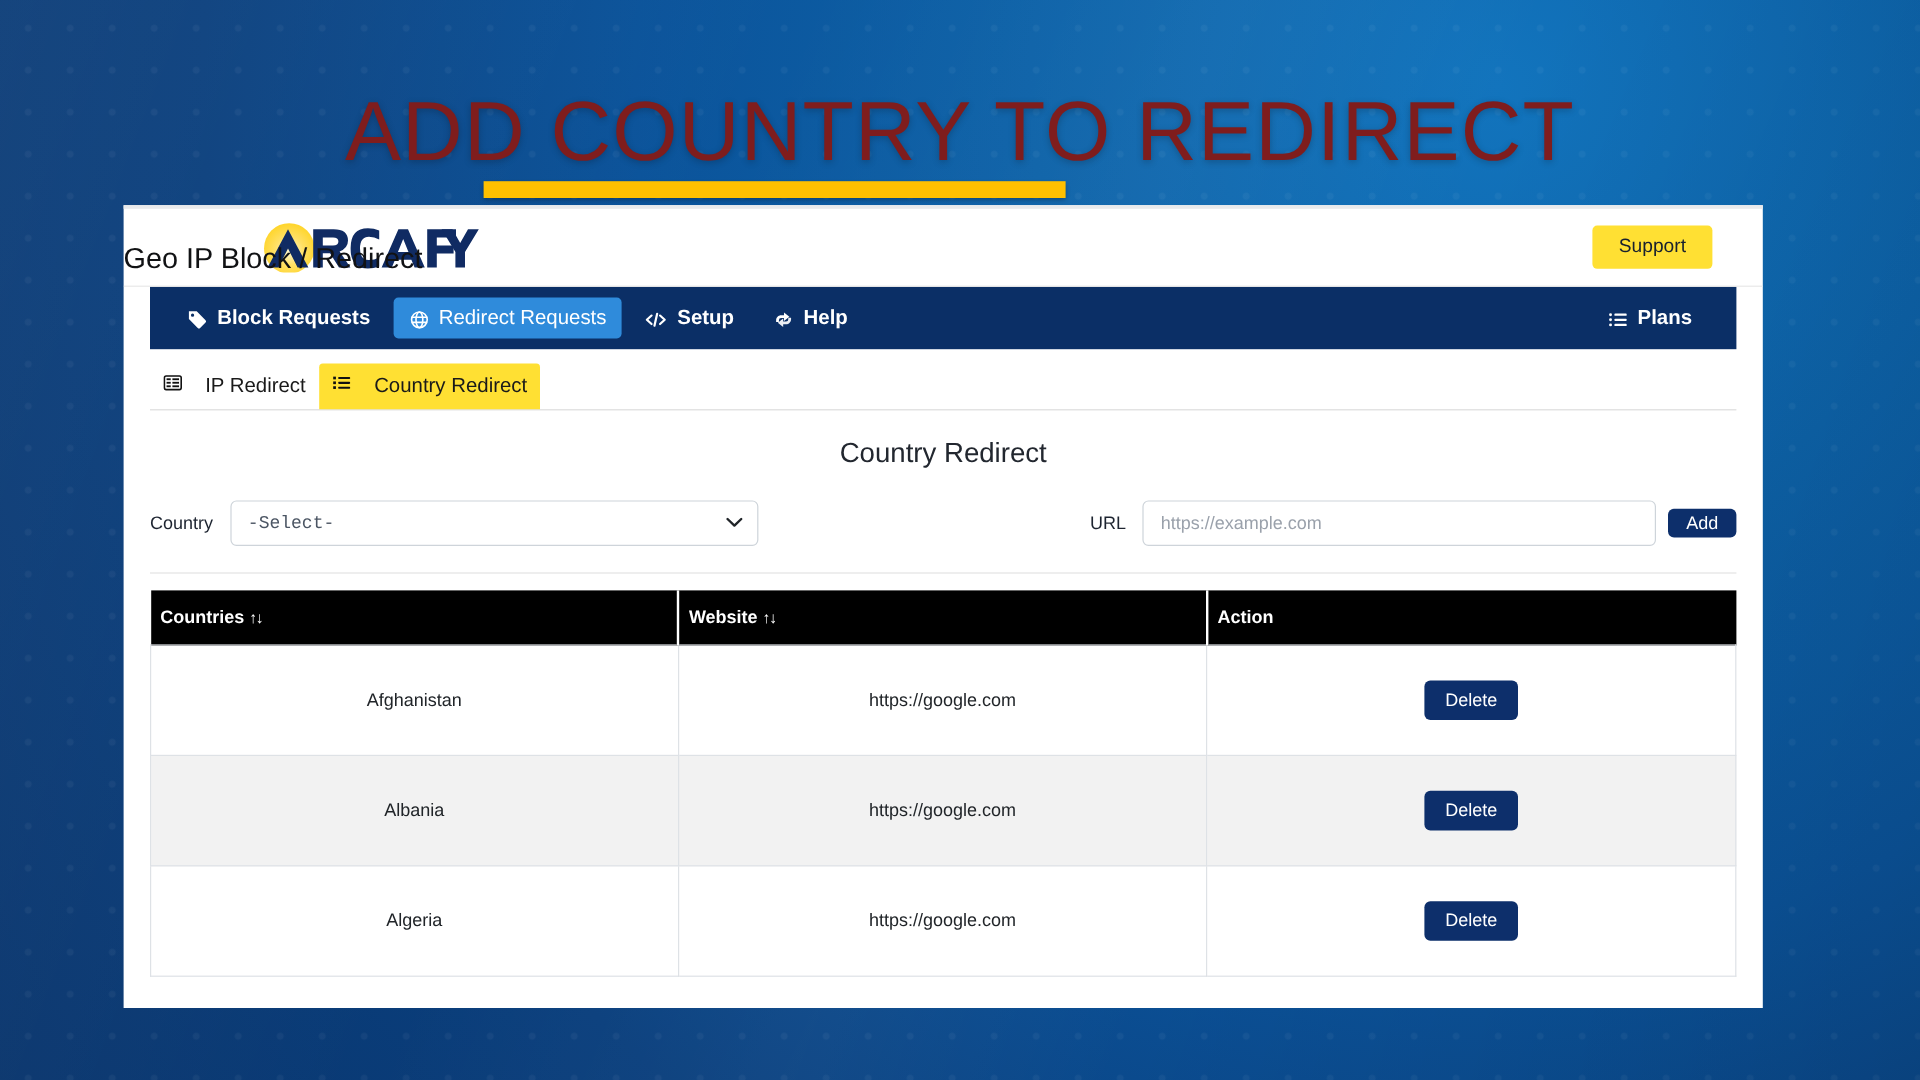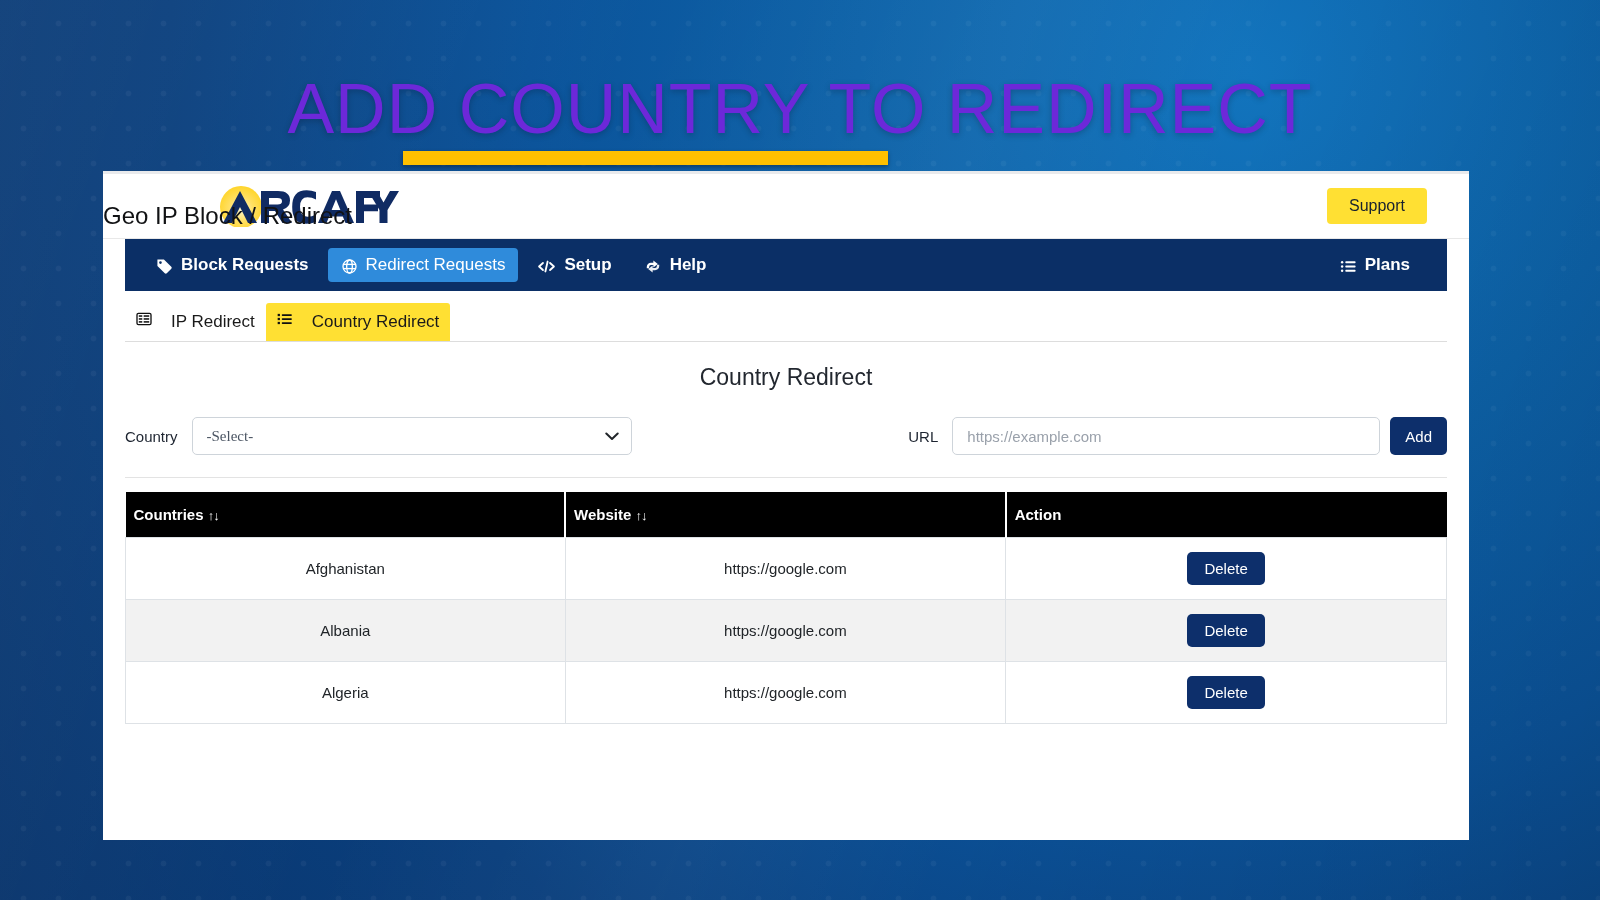--- a/index.html
+++ b/index.html
@@ -23,21 +23,21 @@
   }
   #slide-bg-sheen{
     position:absolute;inset:0;
     background:linear-gradient(112deg, rgba(255,255,255,0.05) 0%, rgba(255,255,255,0) 34%,
       rgba(255,255,255,0.035) 52%, rgba(0,0,0,0.0) 66%, rgba(0,0,0,0.10) 100%);
   }
   
   #slide-title{
     position:absolute;left:0;right:0;top:74px;
     text-align:center;
-    color:#6d28d9;
+    color:#7f1d1d;
     font-size:70px;
     font-weight:400;
     letter-spacing:1px;
     line-height:1;
     text-shadow:0 2px 6px rgba(0,0,0,0.22);
     font-family:"Liberation Sans", sans-serif;
     white-space:nowrap;
   }
   #slide-title-underline{
     position:absolute;left:403px;top:151px;width:485px;height:14px;
@@ -116,54 +116,54 @@
     margin:26px 22px 0 22px;
     display:flex;align-items:center;
   }
   .form-label{font-size:15px;color:#1d2430;margin-right:14px;white-space:nowrap;}
   #country-select-wrap{position:relative;width:440px;}
   #country-select{
     width:100%;height:38px;box-sizing:border-box;
     border:1px solid #ced4da;border-radius:5px;
     padding:0 32px 0 14px;font-size:15px;color:#4b5563;
     background:#ffffff;appearance:none;-webkit-appearance:none;
-    font-family:Liberation Serif, serif;cursor:pointer;
+    font-family:Liberation Mono, monospace;cursor:pointer;
   }
   #country-caret{
     position:absolute;right:13px;top:50%;transform:translateY(-50%);
     pointer-events:none;
   }
   #url-group{display:flex;align-items:center;margin-left:auto;}
   #url-input{
     width:428px;height:38px;box-sizing:border-box;
     border:1px solid #ced4da;border-radius:5px;
     padding:0 14px;font-size:15px;color:#212529;
     background:#ffffff;font-family:"Liberation Sans", sans-serif;
   }
   #url-input::placeholder{color:#9aa1ab;}
   #add-button{
     margin-left:10px;background:#0d2f6b;color:#ffffff;border:none;
-    border-radius:5px;height:38px;padding:0 15px;font-size:15px;
+    border-radius:5px;height:24px;padding:0 15px;font-size:15px;
     cursor:pointer;font-family:"Liberation Sans", sans-serif;
   }
   
   #table-divider{margin:22px 22px 0 22px;border-top:1px solid #e3e3e3;}
   
   #redirect-table{
     margin:14px 22px 0 22px;width:calc(100% - 44px);
     border-collapse:collapse;table-layout:fixed;
   }
   #redirect-table th{
     background:#000000;color:#ffffff;font-size:15px;font-weight:bold;
     padding:14px 8px;text-align:left;border-left:2px solid #ffffff;
   }
   #redirect-table th:first-child{border-left:none;}
   #redirect-table td{
     font-size:15px;color:#212529;text-align:center;
-    padding:12px 8px;border:1px solid #dee2e6;height:37px;
+    padding:27px 8px;border:1px solid #dee2e6;height:37px;
   }
   #redirect-table tbody tr:nth-child(even){background:#f2f2f2;}
   .col-countries{width:33.3%;}
   .col-website{width:33.3%;}
   .col-action{width:33.4%;}
   .delete-button{
     background:#0d2f6b;color:#ffffff;border:none;border-radius:5px;
     padding:8px 17px;font-size:15px;cursor:pointer;
     font-family:"Liberation Sans", sans-serif;
   }

